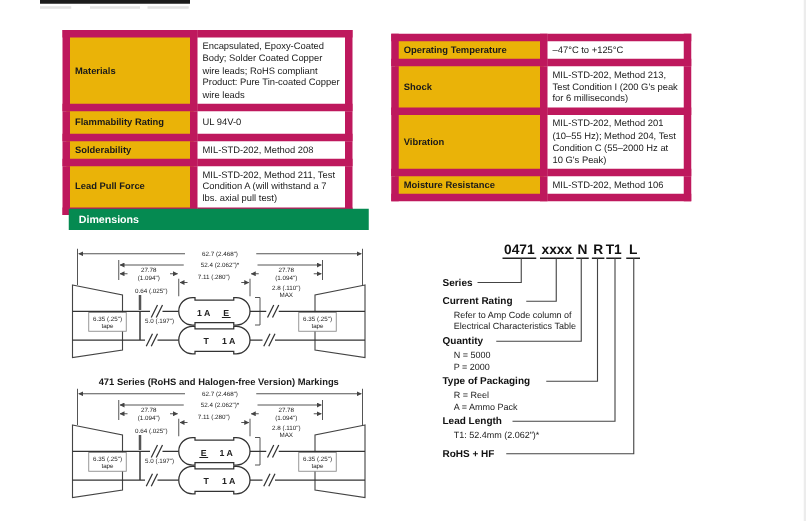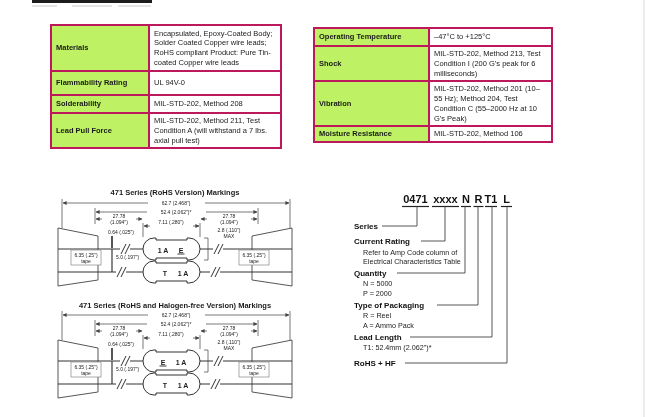--- a/index.html
+++ b/index.html
@@ -7,22 +7,22 @@
     position:relative;width:645px;height:417px;background:#ffffff;overflow:hidden;
     font-family:"Liberation Sans",sans-serif;color:#1a1a1a;
   }
   
   .remnant-bar{position:absolute;left:32px;top:0;width:120px;height:3px;background:#1c1c1c;}
   .remnant-ghost{position:absolute;top:5px;height:2px;background:#e4e4e4;}
 
   
   .spec-table{position:absolute;border-collapse:collapse;table-layout:fixed;
     font-size:7.5px;line-height:1.3;border:1.4px solid #777;}
-  .spec-table td{border:2px solid #be185d;vertical-align:middle;padding:2px 4px;}
-  .spec-table td.lbl{background:#bef264;font-weight:bold;}
+  .spec-table td{border:6px solid #be185d;vertical-align:middle;padding:2px 4px;}
+  .spec-table td.lbl{background:#eab308;font-weight:bold;}
   #left-table{left:50px;top:24px;width:232px;}
   #left-table td.lbl{width:88px;}
   #right-table{left:313px;top:27px;width:240px;}
   #right-table td.lbl{width:105px;}
 
   
   .green-bar{position:absolute;height:17px;background:#058a51;color:#ffffff;
     font-weight:bold;font-size:8.5px;line-height:17px;padding-left:8px;box-sizing:border-box;}
   #dim-bar{left:55px;top:167px;width:240px;}
   #pn-bar{left:315px;top:167px;width:241px;}
@@ -91,22 +91,22 @@
       <td class="lbl">Vibration</td>
       <td>MIL-STD-202, Method 201 (10–55 Hz); Method 204, Test Condition C (55–2000 Hz at 10 G's Peak)</td>
     </tr>
     <tr style="height:16px;">
       <td class="lbl">Moisture Resistance</td>
       <td>MIL-STD-202, Method 106</td>
     </tr>
   </tbody>
     </table>
 
-
-  <div id="dtitle1" class="drawing-title">471 Series (RoHS Version) Markings</div>
+  <div id="dim-bar" class="green-bar">Dimensions</div>
+
   <div id="dtitle2" class="drawing-title">471 Series (RoHS and Halogen-free Version) Markings</div>
 
   <svg id="drawing1" width="240" height="100" viewBox="0 0 240 100">
     <defs>
       <marker id="d1ar" viewBox="0 0 10 10" refX="9" refY="5" markerWidth="5" markerHeight="5" orient="auto">
         <path d="M0,0L10,5L0,10z" fill="#444"></path>
       </marker>
     </defs>
     <g stroke="#555" stroke-width="0.8" fill="none">
       <line x1="93" y1="5" x2="8" y2="5" marker-end="url(#d1ar)"></line>

